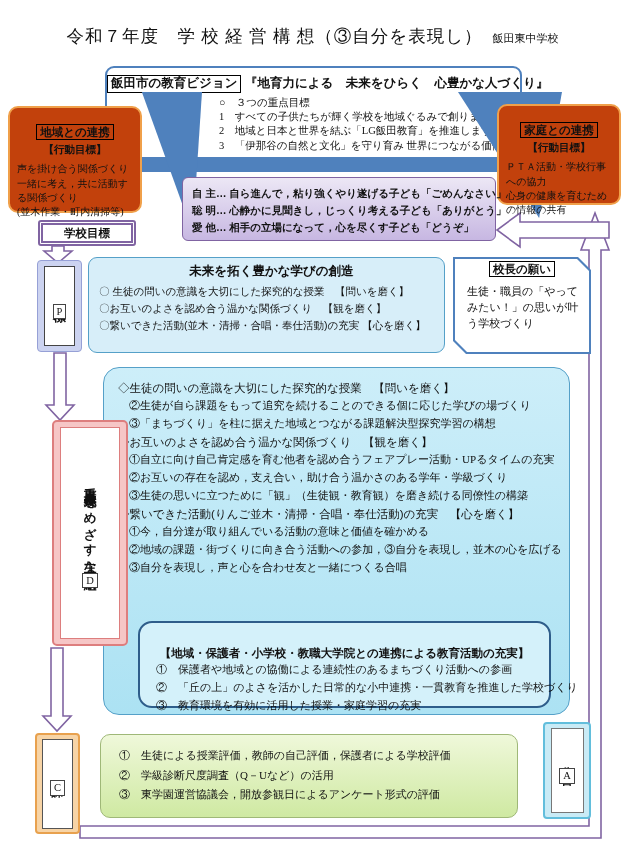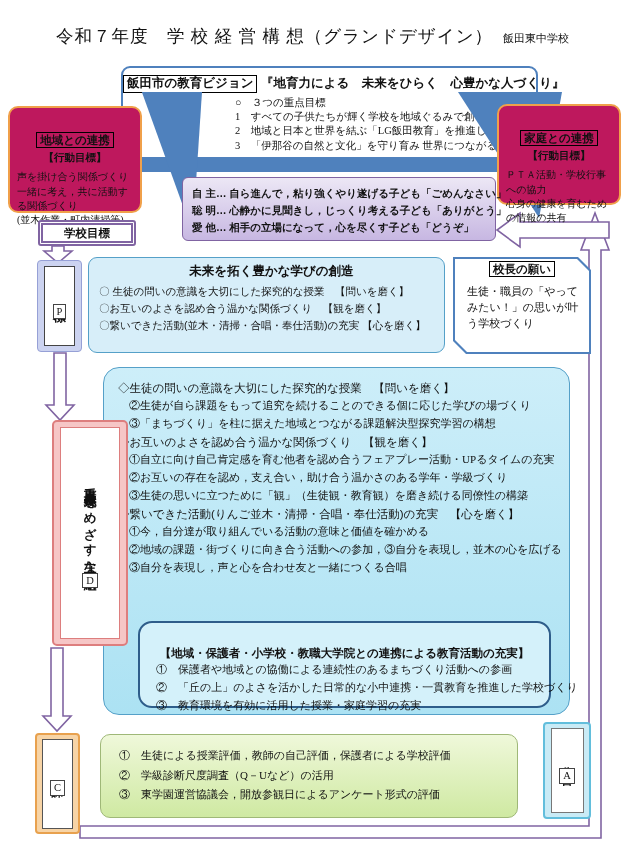--- a/index.html
+++ b/index.html
@@ -8,32 +8,32 @@
   .abs{position:absolute;}
   .gothic{font-family:"Liberation Sans",sans-serif;}
   .serif{font-family:"Liberation Serif",serif;}
 
   
   .page-title{top:24px;left:0;width:100%;text-align:center;font-size:17.5px;letter-spacing:1px;}
   .page-title .school{font-size:11px;letter-spacing:0;margin-left:10px;}
 
   
   .banner{left:105px;top:66px;width:413px;height:91px;background:#fff;border:2px solid #4f81bd;
-          border-radius:9px 9px 4px 4px;z-index:2;margin-left:16px;}
+          border-radius:9px 9px 4px 4px;z-index:2;}
   .banner-title{margin-top:7px;text-align:center;font-size:12.5px;font-weight:bold;white-space:nowrap;}
   .boxed-label{display:inline-block;border:1.5px solid #000;padding:0 3px;line-height:1.25;}
   .goals{margin:3px 0 0 112px;font-size:10.5px;line-height:14.4px;white-space:nowrap;}
   .band{left:119px;top:157px;width:401px;height:15px;background:#4f81bd;z-index:2;}
   .tri{background:#4f81bd;z-index:3;}
   .tri-left{left:140px;top:92px;width:62px;height:141px;clip-path:polygon(3% 0,100% 0,85% 100%);}
   .tri-right{left:458px;top:92px;width:104px;height:126px;clip-path:polygon(0 0,100% 0,78% 100%);}
 
   
-  .side-box{background:#be185d;border:2.5px solid #f0a04a;border-radius:10px;z-index:4;
-            text-align:center;padding-top:22px;box-sizing:border-box;}
+  .side-box{background:#c2410c;border:2.5px solid #f0a04a;border-radius:10px;z-index:4;
+            text-align:center;padding-top:14px;box-sizing:border-box;}
   .side-box .sub{font-size:10.5px;font-weight:bold;margin-top:3px;}
   .side-box .body{text-align:left;font-size:10px;line-height:1.42;margin:5px 6px 0 7px;}
   .region-box{left:8px;top:106px;width:134px;height:107px;}
   .family-box{left:497px;top:104px;width:124px;height:101px;}
 
   
   .motto-box{left:182px;top:177px;width:314px;height:64px;z-index:5;
              background:linear-gradient(#ece7f5,#c7b7e2);border:1.5px solid #8064a2;border-radius:6px;
              padding:7px 9px;box-sizing:border-box;}
   .motto-box div{font-size:10.5px;font-weight:bold;line-height:1.62;white-space:nowrap;}
@@ -97,21 +97,21 @@
   .eval-box .it{font-size:11px;line-height:1.78;white-space:nowrap;}
 
   svg.overlay{position:absolute;left:0;top:0;z-index:2;pointer-events:none;}
 </style>
 </head>
 <body>
 
 <div id="canvas">
 
   <div class="abs page-title">
-    <span>令和７年度　学 校 経 営 構 想（グランドデザイン）</span><span class="school">飯田東中学校</span>
+    <span>令和７年度　学 校 経 営 構 想（③自分を表現し）</span><span class="school">飯田東中学校</span>
   </div>
 
   <svg class="overlay" width="625" height="852" viewBox="0 0 625 852">
 
     <path d="M 80 826 L 589 826 L 589 250 L 581 250 L 595 213 L 609 250 L 601 250 L 601 838 L 80 838 Z" fill="#ffffff" stroke="#8064a2" stroke-width="1.6"></path>
 
     <path d="M 609 222 L 520 222 L 520 213 L 497 230 L 520 247 L 520 238 L 609 238 Z" fill="#ffffff" stroke="#8064a2" stroke-width="1.6"></path>
 
     <path d="M 52 246 L 52 251 L 44 251 L 58 263 L 72 251 L 64 251 L 64 246 Z" fill="#ffffff" stroke="#8064a2" stroke-width="1.6"></path>
 

